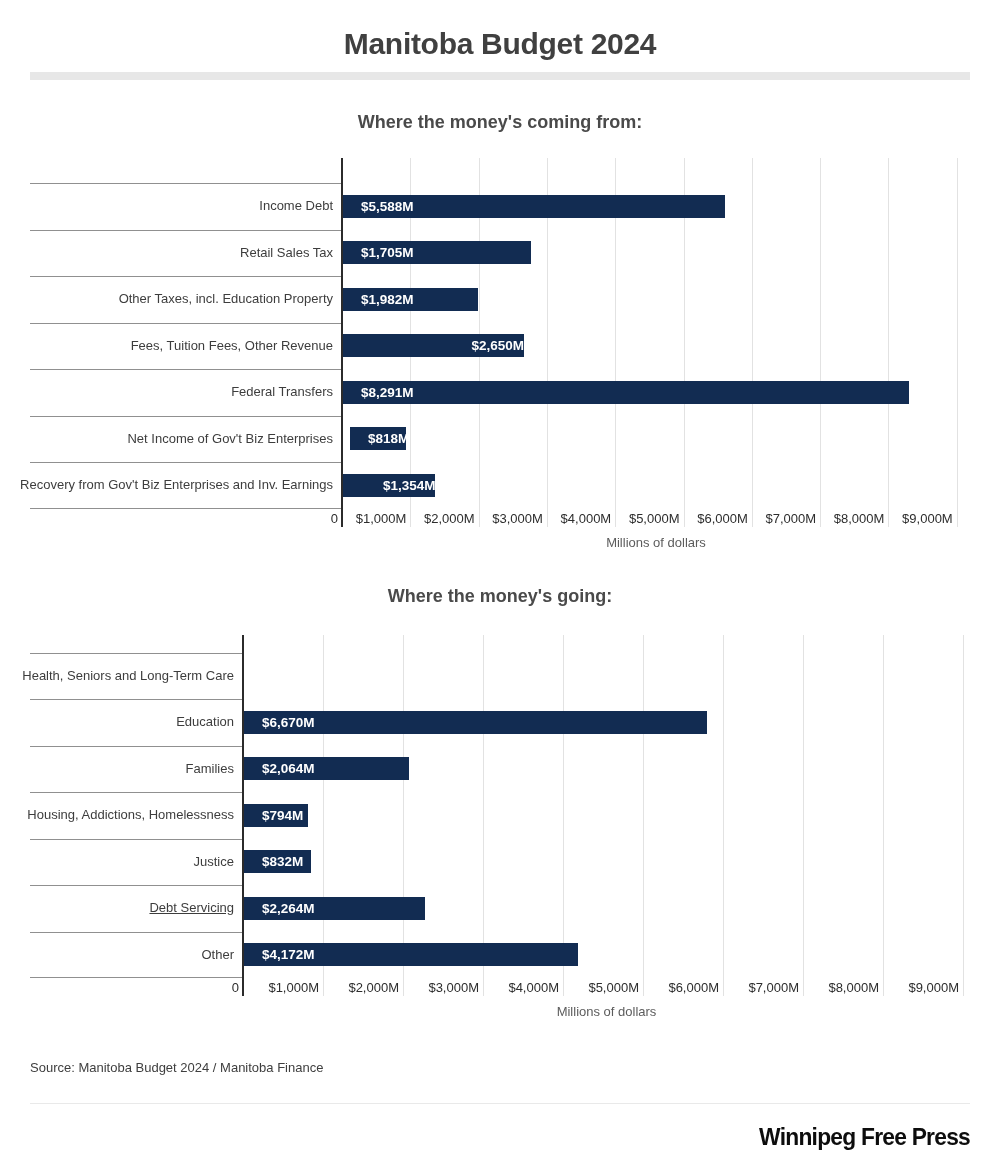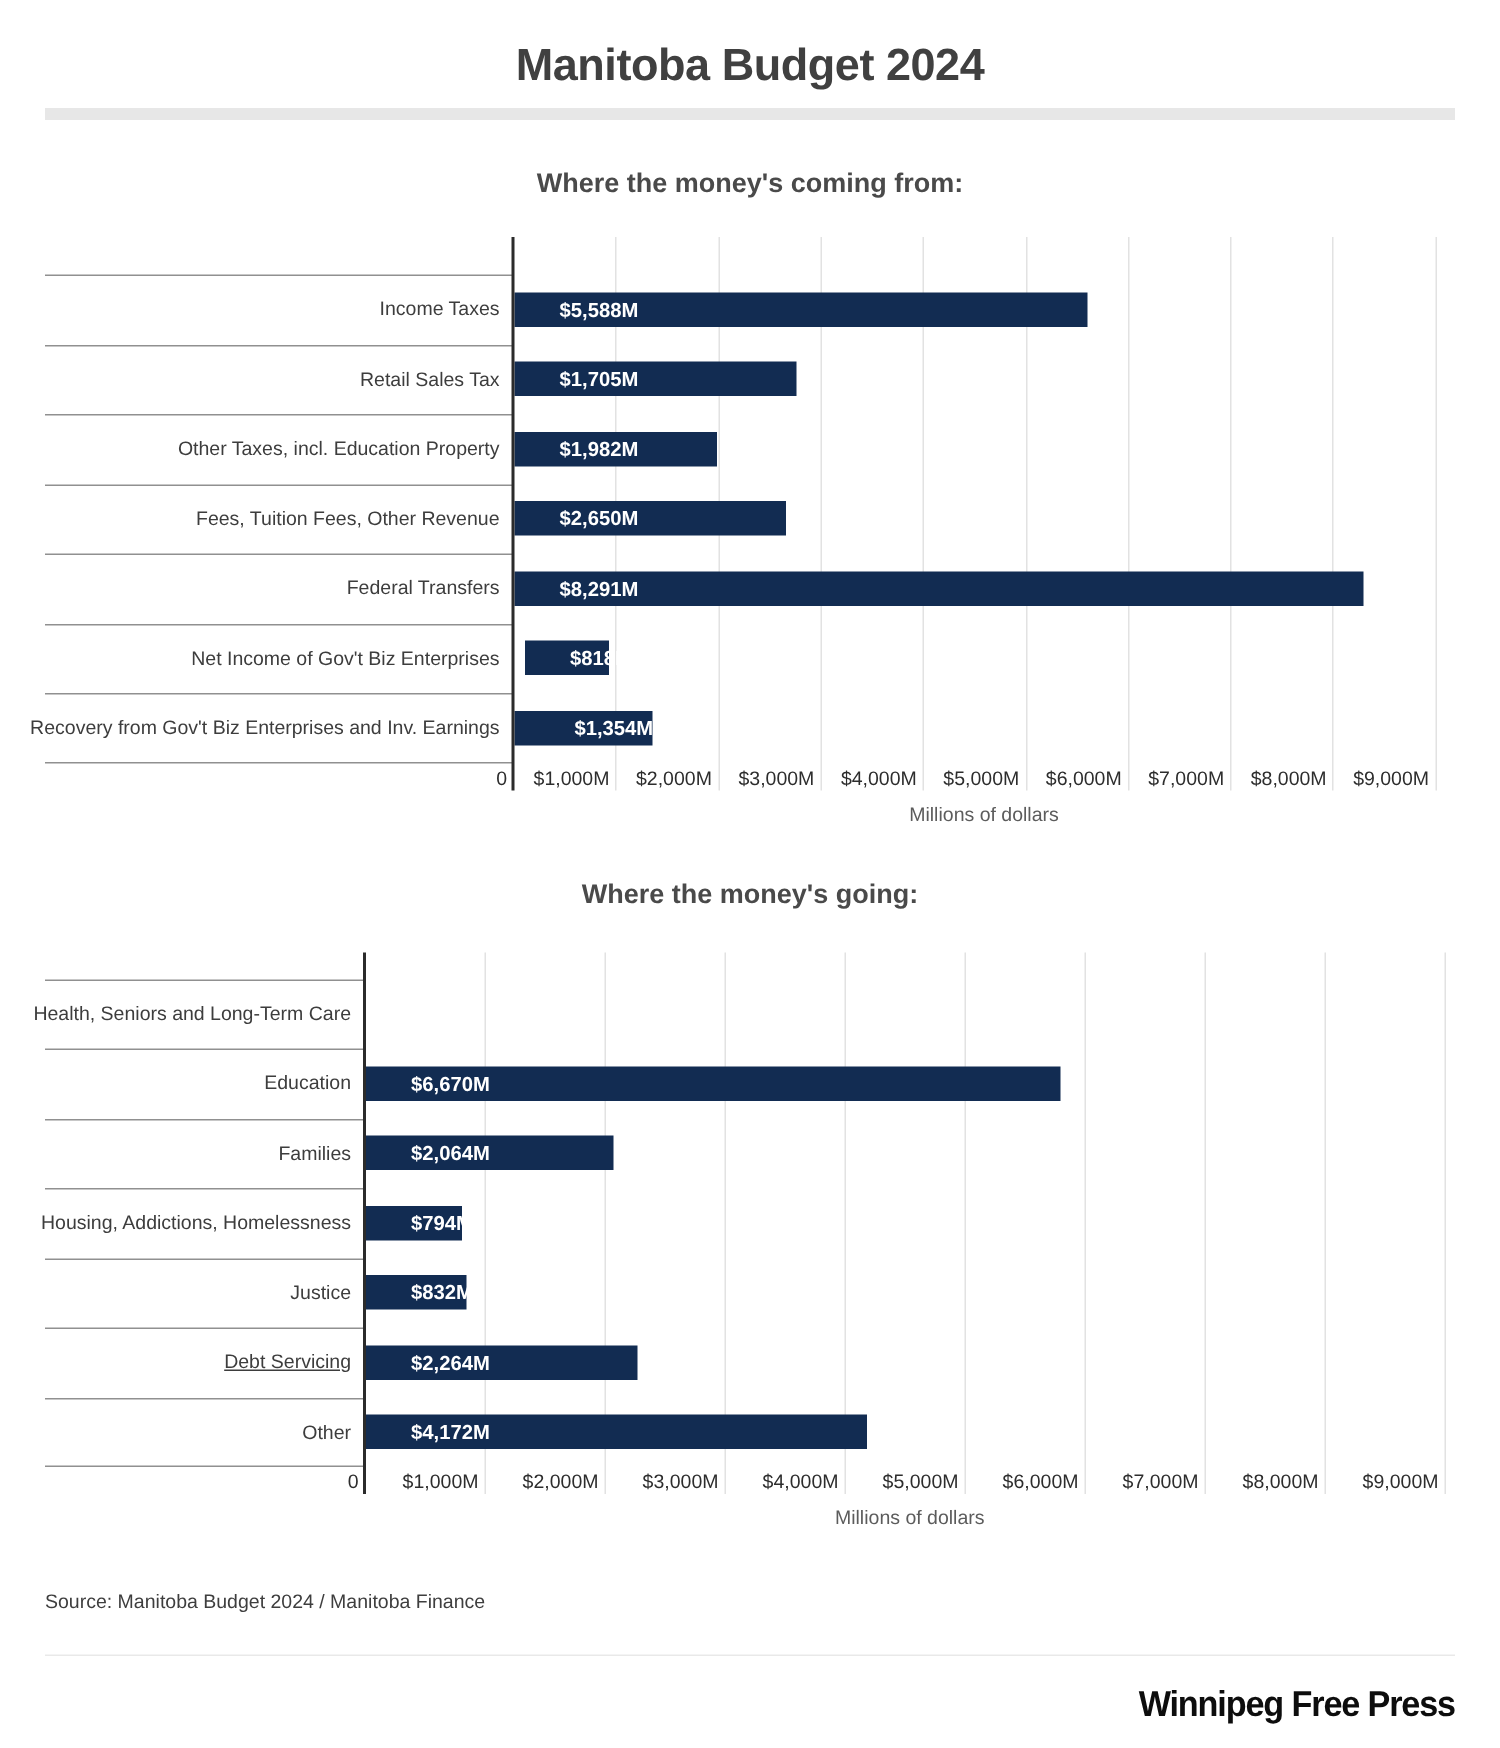--- a/index.html
+++ b/index.html
@@ -24,21 +24,21 @@
   .axisline { position:absolute; top:0; width:2px; background:#2b2b2b; z-index:3; }
 
   .rows { position:relative; z-index:1; }
   .row { position:relative; height:46.5px; }
   .sep { position:absolute; left:0; top:0; height:1px; background:#909090; }
   .sep.bottom { top:auto; bottom:0; }
   .row-label { position:absolute; top:0; white-space:nowrap; line-height:46.5px;
                font-size:13px; color:#3d3d3d; }
   .bar { position:absolute; top:11.5px; height:23px; z-index:2; }
   .bar-value { display:inline-block; padding-left:18px; color:#ffffff; font-weight:bold;
-               font-size:13.5px; line-height:23px; white-space:nowrap;margin-left:12px; }
+               font-size:13.5px; line-height:23px; white-space:nowrap; }
 
   .ticks { position:relative; height:20px; z-index:2; }
   .tick-label { position:absolute; top:2px; transform:translateX(-100%); padding-right:4px;
                 font-size:13px; color:#2d2d2d; white-space:nowrap; }
   .axis-caption { margin-top:6px; font-size:13px; line-height:16px; color:#5c5c5c; text-align:center; }
 
   .source-note { margin-top:40px; font-size:13px; line-height:16px; color:#3e3e3e; }
   .footer-divider { height:1px; background:#e9e9e9; margin-top:27px; }
   .publisher-logo { margin-top:19px; text-align:right; font-size:24px; line-height:28px;
                     font-weight:bold; color:#0d0d0d; letter-spacing:-0.8px;
@@ -63,37 +63,37 @@
             <div class="gridline" style="left: 341.5px; height: 368.5px;"></div>
             <div class="gridline" style="left: 409.8px; height: 368.5px;"></div>
             <div class="gridline" style="left: 478.1px; height: 368.5px;"></div>
             <div class="gridline" style="left: 546.4px; height: 368.5px;"></div>
             <div class="gridline" style="left: 614.7px; height: 368.5px;"></div>
           </div>
           <div class="axisline" style="left: 311px; height: 368.5px; background: rgb(43, 43, 43);"></div>
           <div class="rows" style="padding-top: 25px;">
             <div class="row">
               <div class="sep" style="width: 312px;"></div>
-              <div class="row-label" style="right: calc(100% - 303px);">Income Taxes</div>
+              <div class="row-label" style="right: calc(100% - 303px);">Income Debt</div>
               <div class="bar" style="left: 313px; width: 381.66px; background: rgb(18, 44, 82);"><span class="bar-value">$5,588M</span></div>
             </div>
             <div class="row">
               <div class="sep" style="width: 312px;"></div>
               <div class="row-label" style="right: calc(100% - 303px);">Retail Sales Tax</div>
               <div class="bar" style="left: 313px; width: 188.098px; background: rgb(18, 44, 82);"><span class="bar-value">$1,705M</span></div>
             </div>
             <div class="row">
               <div class="sep" style="width: 312px;"></div>
               <div class="row-label" style="right: calc(100% - 303px);">Other Taxes, incl. Education Property</div>
               <div class="bar" style="left: 313px; width: 135.371px; background: rgb(18, 44, 82);"><span class="bar-value">$1,982M</span></div>
             </div>
             <div class="row">
               <div class="sep" style="width: 312px;"></div>
               <div class="row-label" style="right: calc(100% - 303px);">Fees, Tuition Fees, Other Revenue</div>
-              <div class="bar" style="left: 313px; width: 180.995px; background: rgb(18, 44, 82);"><span class="bar-value">$2,650M</span></div>
+              <div class="bar" style="left: 313px; width: 180.995px; background: rgb(18, 44, 82); text-align: right;"><span class="bar-value">$2,650M</span></div>
             </div>
             <div class="row">
               <div class="sep" style="width: 312px;"></div>
               <div class="row-label" style="right: calc(100% - 303px);">Federal Transfers</div>
               <div class="bar" style="left: 313px; width: 566.275px; background: rgb(18, 44, 82);"><span class="bar-value">$8,291M</span></div>
             </div>
             <div class="row">
               <div class="sep" style="width: 312px;"></div>
               <div class="row-label" style="right: calc(100% - 303px);">Net Income of Gov't Biz Enterprises</div>
               <div class="bar" style="left: 320px; width: 55.8694px; background: rgb(18, 44, 82);"><span class="bar-value">$818M</span></div>

